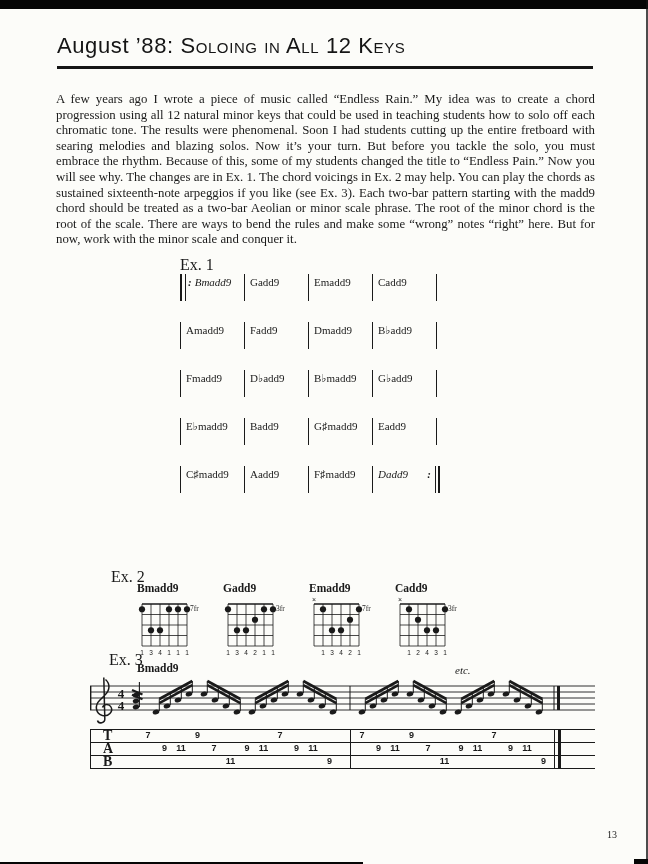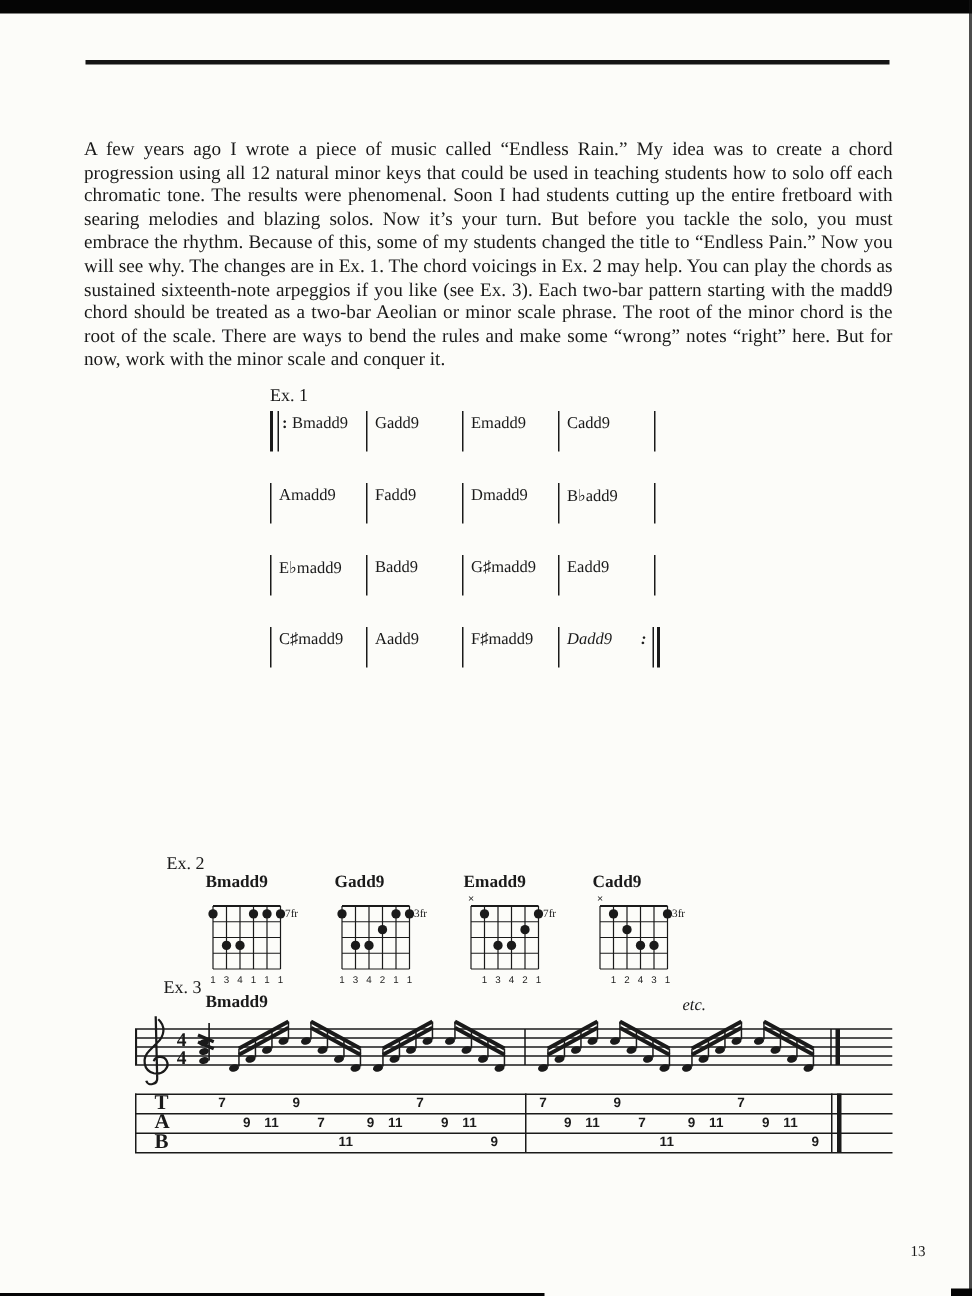--- a/index.html
+++ b/index.html
@@ -15,28 +15,28 @@
 
   
   .title-block { position:absolute; left:57px; top:33px; width:536px; }
   .title { font-family:"Liberation Sans", sans-serif; font-weight:500; font-size:22px; letter-spacing:0.6px; color:#151515; white-space:nowrap; }
   .title .smallcaps { font-variant:small-caps; }
   .title-rule { margin-top:7px; width:536px; height:3px; background:#151515; }
 
   
   .intro { position:absolute; left:56px; top:92px; width:539px; font-size:12.8px; line-height:1.22; text-align:justify; }
 
-  .ex-label { font-size:12px; }
+  .ex-label { font-size:16px; }
 
   
   .ex1-label { position:absolute; left:180px; top:256px; }
   .chord-grid { position:absolute; left:180px; top:274px; }
   .chord-row { display:flex; height:27px; margin-bottom:21px; align-items:stretch; }
   .chord-cell { position:relative; width:64px; border-left:1px solid #1a1a1a; padding:2px 0 0 5px; font-size:11px; }
-  .chord-cell.repeat-start { border-left-width:2.5px; }
+  .chord-cell.repeat-start { border-left-width:2.5px;font-style:italic; }
   .chord-cell.repeat-start::before { content:""; position:absolute; left:2.5px; top:0; height:100%; width:1px; background:#1a1a1a; }
   .chord-cell.pre-end { border-right:1px solid #1a1a1a;font-style:italic; }
   .repeat-dots { font-weight:bold; margin:0 3px 0 1px; }
   .end-dots { position:absolute; right:4px; top:2px; margin:0; }
   .end-cap { width:0; border-left:1px solid #1a1a1a; }
   .end-cap.thick { border-left:2.5px solid #1a1a1a; margin-left:2px; }
 
   
   .ex2-label { position:absolute; left:111px; top:568px; }
   .diagrams { position:absolute; left:135px; top:582px; display:flex; }
@@ -60,39 +60,47 @@
 </head>
 <body>
 
 <div class="page">
   <div class="scan-top"></div>
   <div class="scan-right"></div>
   <div class="scan-bottom"></div>
   <div class="scan-corner"></div>
 
   <header class="title-block">
+    <h1 class="title"><span>August ’88: </span><span class="smallcaps">Soloing in All 12 Keys</span></h1>
     <div class="title-rule"></div>
   </header>
 
   <p class="intro">A few years ago I wrote a piece of music called “Endless Rain.” My idea was to create a chord progression using all 12 natural minor keys that could be used in teaching students how to solo off each chromatic tone. The results were phenomenal. Soon I had students cutting up the entire fretboard with searing melodies and blazing solos. Now it’s your turn. But before you tackle the solo, you must embrace the rhythm. Because of this, some of my students changed the title to “Endless Pain.” Now you will see why. The changes are in Ex. 1. The chord voicings in Ex. 2 may help. You can play the chords as sustained sixteenth-note arpeggios if you like (see Ex. 3). Each two-bar pattern starting with the madd9 chord should be treated as a two-bar Aeolian or minor scale phrase. The root of the minor chord is the root of the scale. There are ways to bend the rules and make some “wrong” notes “right” here. But for now, work with the minor scale and conquer it.</p>
 
   <div class="ex-label ex1-label">Ex. 1</div>
   <div class="chord-grid">
       <div class="chord-row">
         <div class="chord-cell repeat-start"><span class="repeat-dots">:</span><span class="chord-name">Bmadd9</span></div>
         <div class="chord-cell"><span class="chord-name">Gadd9</span></div>
         <div class="chord-cell"><span class="chord-name">Emadd9</span></div>
         <div class="chord-cell"><span class="chord-name">Cadd9</span></div>
         <div class="end-cap"></div>
       </div>
       <div class="chord-row">
         <div class="chord-cell"><span class="chord-name">Amadd9</span></div>
         <div class="chord-cell"><span class="chord-name">Fadd9</span></div>
         <div class="chord-cell"><span class="chord-name">Dmadd9</span></div>
         <div class="chord-cell"><span class="chord-name">B♭add9</span></div>
+        <div class="end-cap"></div>
+      </div>
+      <div class="chord-row">
+        <div class="chord-cell"><span class="chord-name">Fmadd9</span></div>
+        <div class="chord-cell"><span class="chord-name">D♭add9</span></div>
+        <div class="chord-cell"><span class="chord-name">B♭madd9</span></div>
+        <div class="chord-cell"><span class="chord-name">G♭add9</span></div>
         <div class="end-cap"></div>
       </div>
       <div class="chord-row">
         <div class="chord-cell"><span class="chord-name">E♭madd9</span></div>
         <div class="chord-cell"><span class="chord-name">Badd9</span></div>
         <div class="chord-cell"><span class="chord-name">G♯madd9</span></div>
         <div class="chord-cell"><span class="chord-name">Eadd9</span></div>
         <div class="end-cap"></div>
       </div>
       <div class="chord-row">

